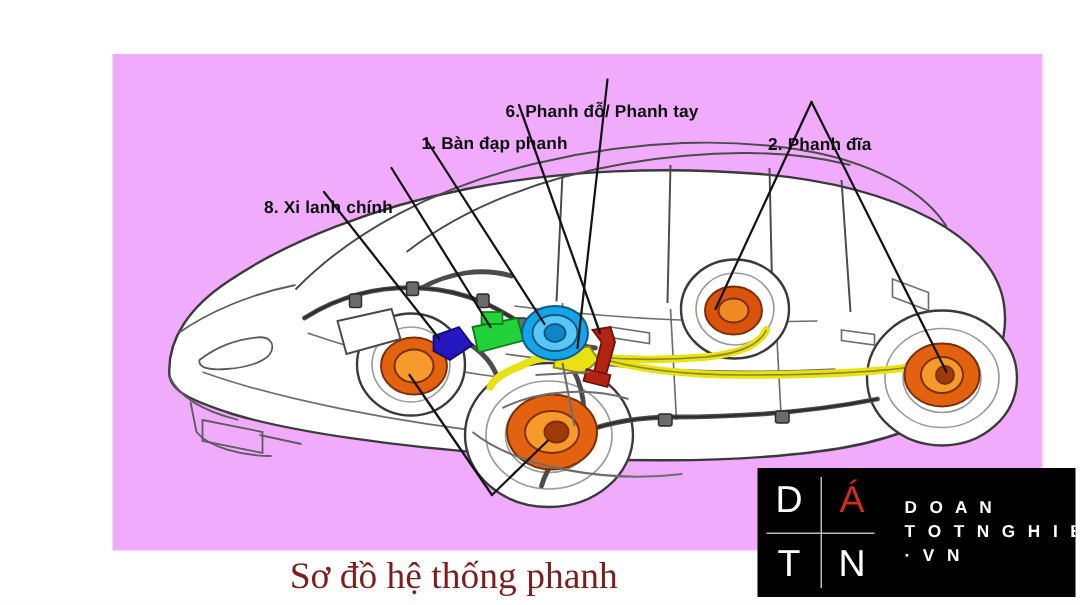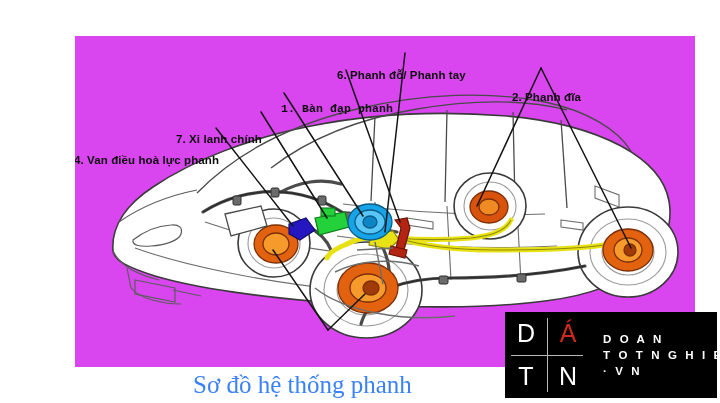--- a/index.html
+++ b/index.html
@@ -2,39 +2,39 @@
 <html><head>
 <meta charset="utf-8">
 <style>
   html,body{margin:0;padding:0;background:#ffffff;}
   body{width:720px;height:403px;overflow:hidden;
        font-family:"Liberation Sans",sans-serif;}
   #root{position:relative;width:720px;height:403px;background:#ffffff;}
 
   
   #panel{position:absolute;left:75px;top:36px;width:620px;height:331px;
-         background:#d946ef;overflow:hidden;}
+         background:#f0abfc;overflow:hidden;}
   #svgdiag{position:absolute;left:0;top:0;width:620px;height:331px;}
 
   
   .lbl{position:absolute;color:#0d0d0d;font-weight:bold;
        font-family:"Liberation Sans",sans-serif;white-space:nowrap;
        letter-spacing:.1px;}
   .lbl.s12{font-size:11.5px;}
 
   #lbl6{left:262px;top:33px;}
-  #lbl1{left:206px;top:66px;font-family:Liberation Mono, monospace;}
+  #lbl1{left:206px;top:54px;}
   #lbl2{left:131px;top:77px;}
   #lbl3{left:101px;top:97px;}
   #lbl4{left:-1px;top:118px;}
   #lbl5{left:437px;top:55px;}
 
   
   #caption{position:absolute;left:0;top:367px;width:720px;height:36px;
-           line-height:36px;text-align:center;color:#3b82f6;
+           line-height:36px;text-align:center;color:#7f1d1d;
            font-family:"Liberation Serif",serif;font-size:25px;}
   #caption span{display:inline-block;padding-right:115px;}
 
   
   #wm{position:absolute;left:505px;top:312px;width:212px;height:86px;
       background:#000000;display:flex;align-items:center;overflow:hidden;}
   #wm-grid{position:relative;width:84px;height:86px;flex:0 0 84px;}
   #wm-grid .vline{position:absolute;left:42px;top:6px;width:1px;height:74px;
                   background:#b9b9b9;}
   #wm-grid .hline{position:absolute;left:6px;top:43px;width:72px;height:1px;
@@ -210,22 +210,21 @@
         <path d="M466,32 L402,170"></path>
         <path d="M466,32 L556,212"></path>
 
         <path d="M253,294 L198,214"></path>
         <path d="M253,294 L290,258"></path>
       </g>
     </svg>
 
     <div class="lbl s12" id="lbl6">6. Phanh đỗ/ Phanh tay</div>
     <div class="lbl s12" id="lbl1">1. Bàn đạp phanh</div>
-    <div class="lbl s12" id="lbl3">7. Xi lanh chính</div>
-    <div class="lbl s12" id="lbl4">4. Van điều hoà lực phanh</div>
+    <div class="lbl s12" id="lbl3">8. Xi lanh chính</div>
     <div class="lbl s12" id="lbl5">2. Phanh đĩa</div>
 
   </div>
 
   <div id="caption">
     <span>Sơ đồ hệ thống phanh</span>
   </div>
 
   <div id="wm">
     <div id="wm-grid">

